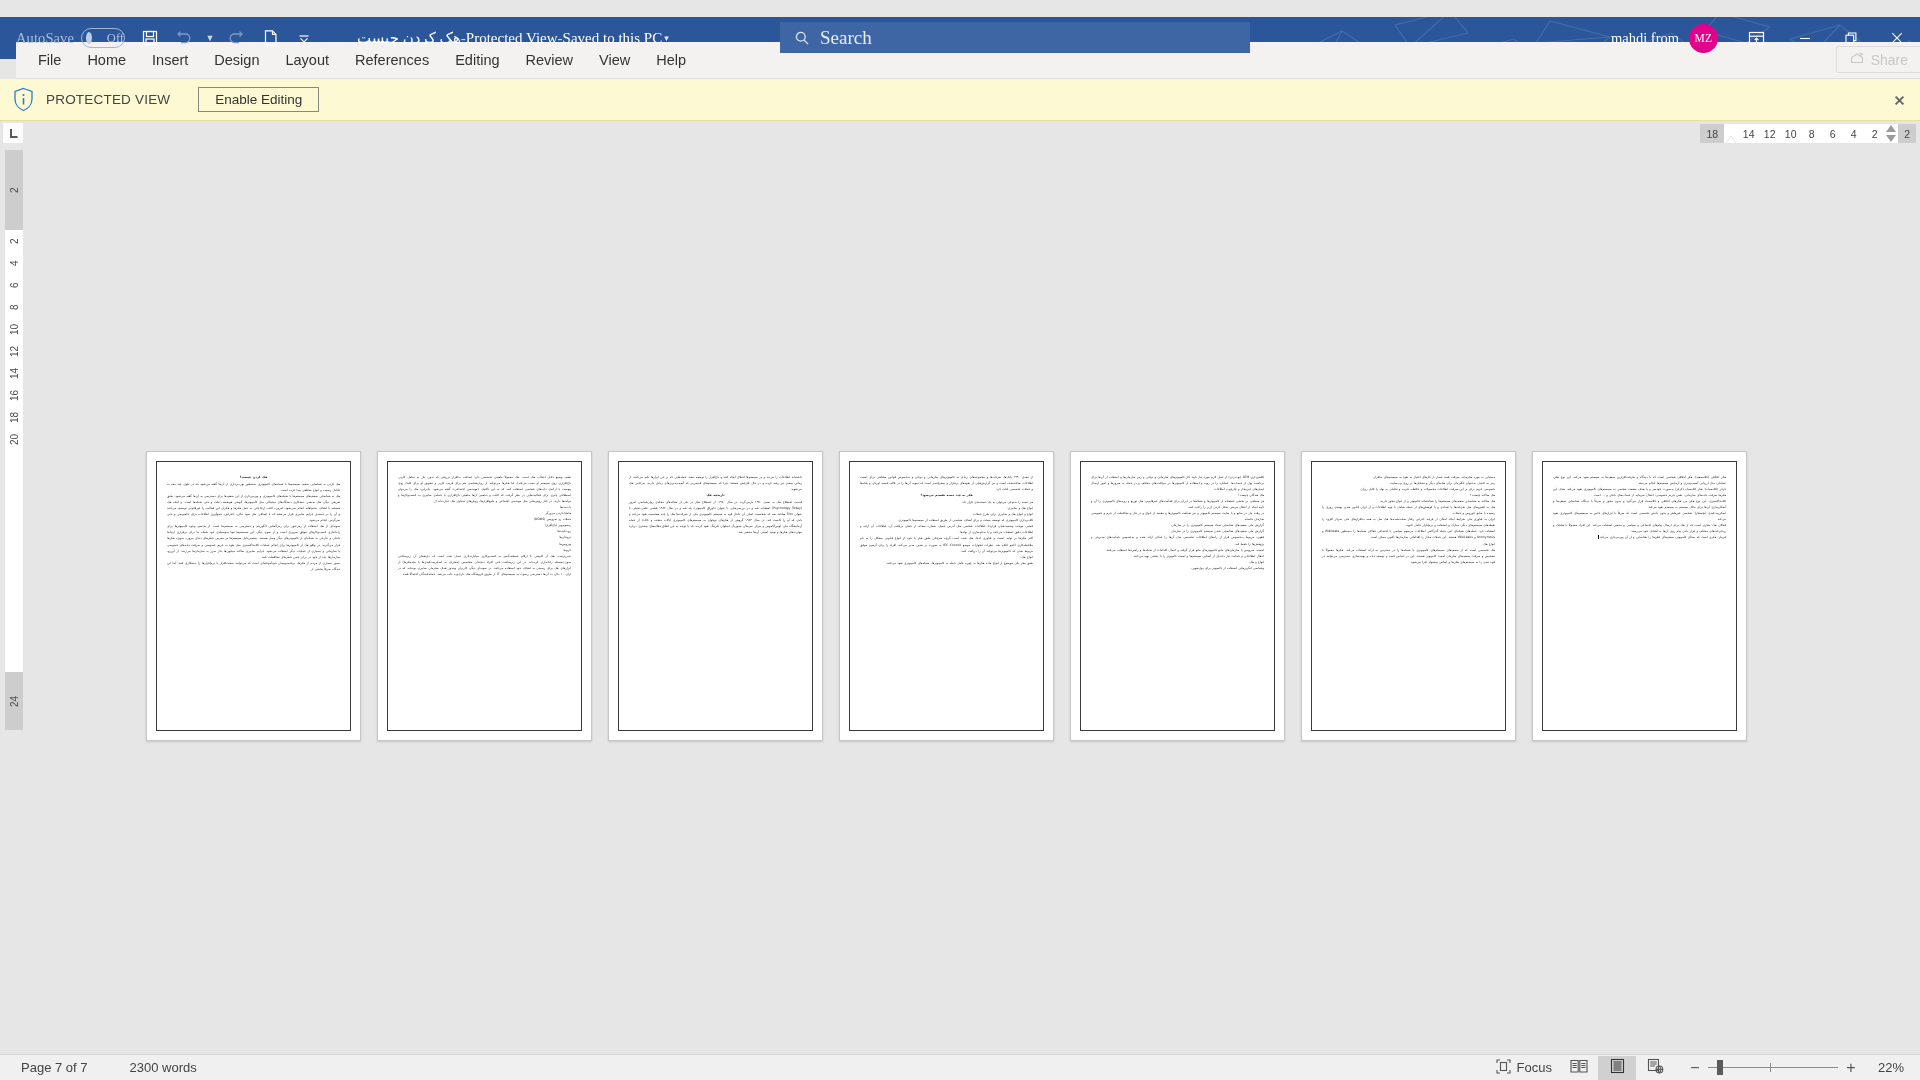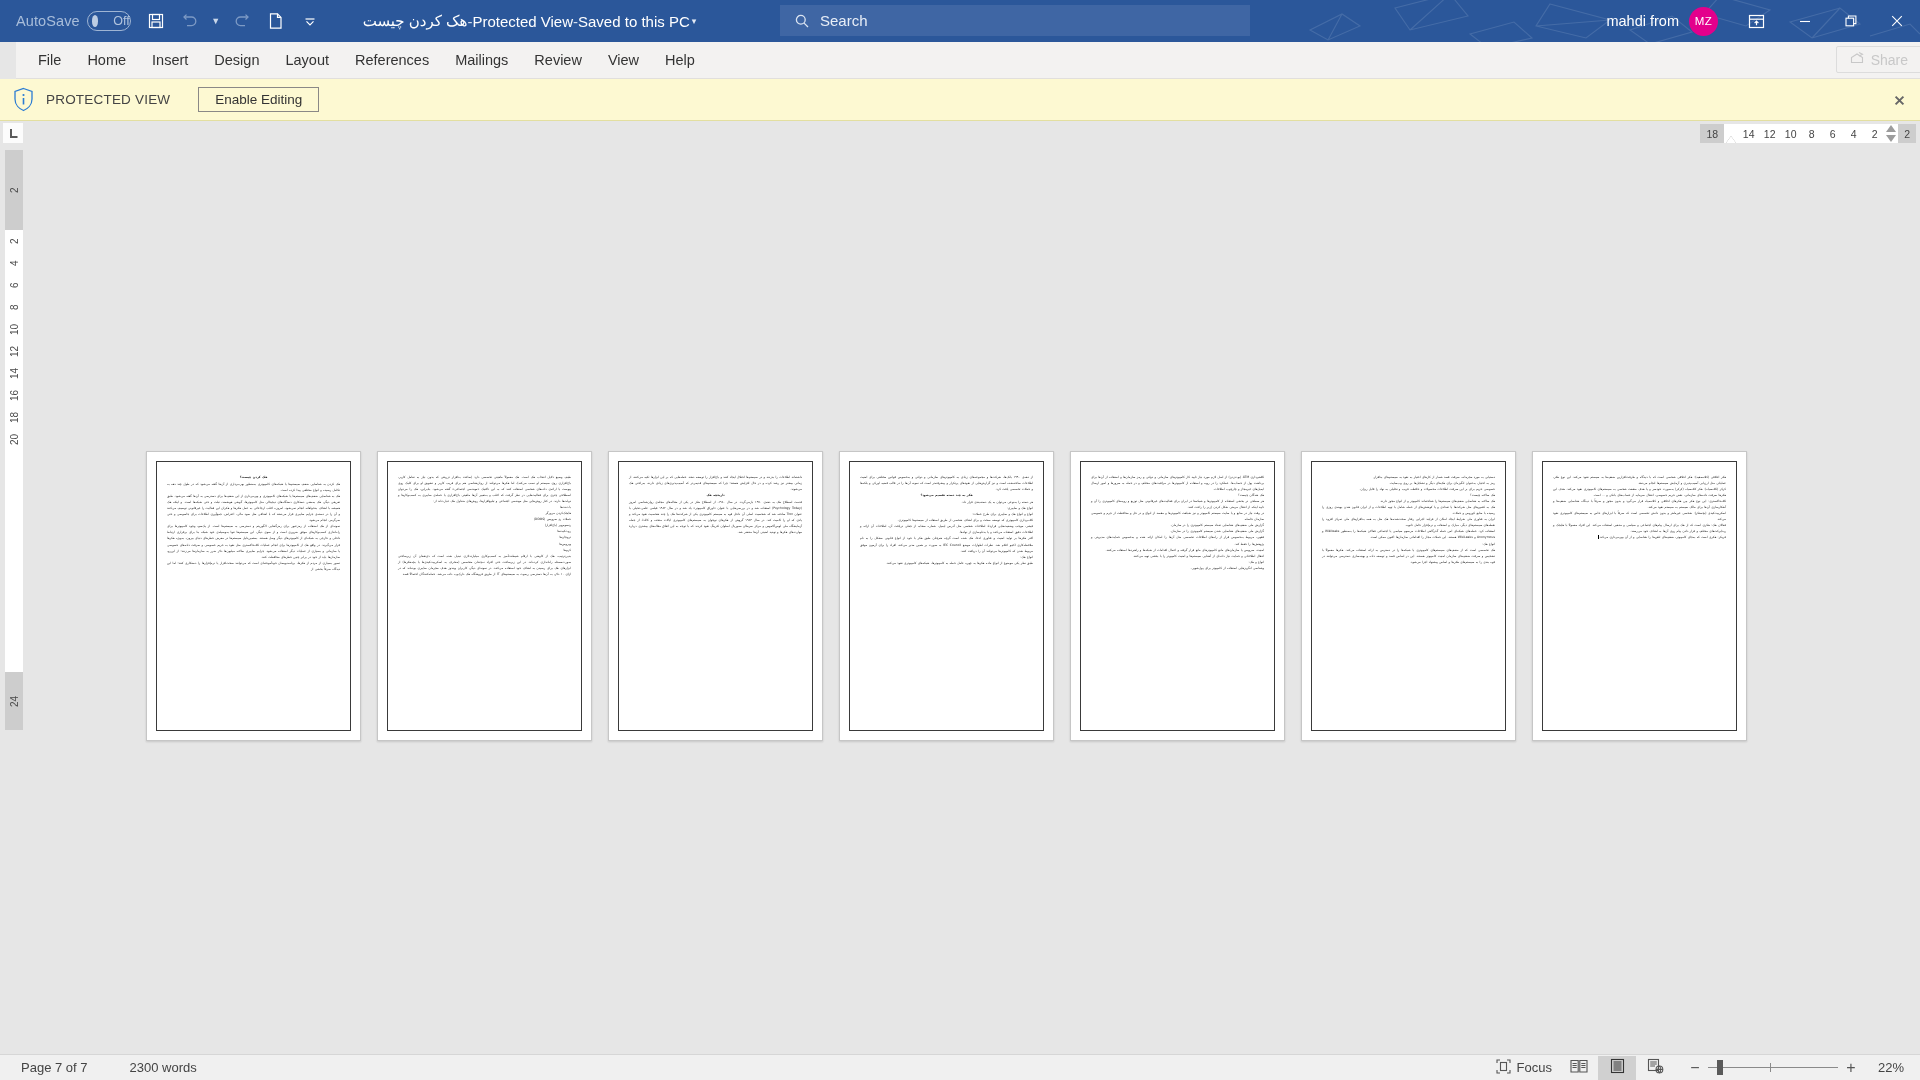--- a/index.html
+++ b/index.html
@@ -5,25 +5,26 @@
   * { box-sizing: border-box; margin: 0; padding: 0; }
   html, body {
     width: 1920px; height: 1080px;
     overflow: hidden;
     font-family: "Liberation Sans", sans-serif;
     background: #e6e6e6;
   }
 
   
   #titlebar {
-    position: absolute; top: 0; left: 0;
+    position: absolute; top: 17px; left: 0;
     width: 1920px; height: 42px;
     background: #2b579a;
     display: flex; align-items: center;
     overflow: hidden;
+    font-family: Liberation Serif, serif;
   }
   #titlebar-decor {
     position: absolute; right: 0; top: 0; width: 620px; height: 42px;
     pointer-events: none; opacity: .30;
   }
   .qat { display: flex; align-items: center; height: 42px; padding-left: 8px; position: relative; z-index: 2; }
   .autosave-wrap { display: flex; align-items: center; gap: 7px; padding: 0 8px; height: 30px; }
   .autosave-label { color: #a8bdda; font-size: 14.5px; letter-spacing: .1px; }
   .autosave-toggle {
     width: 44px; height: 20px; border-radius: 10px;
@@ -56,21 +57,21 @@
 
   #searchbox {
     position: absolute; left: 780px; top: 5px;
     width: 470px; height: 31px;
     background: #3f66a4;
     display: flex; align-items: center; gap: 10px;
     padding-left: 14px;
     z-index: 2;
   }
   #searchbox .sicon { color: #dce5f2; display: flex; }
-  #searchbox .stext { color: #e8eef7; font-size: 15px; }
+  #searchbox .stext { color: #e8eef7; font-size: 19px; }
 
   #title-right {
     position: absolute; right: 0; top: 0; height: 42px;
     display: flex; align-items: center; z-index: 3;
   }
   #username { color: #ffffff; font-size: 14.5px; margin-right: 10px; white-space: nowrap; }
   #avatar {
     width: 29px; height: 29px; border-radius: 50%;
     background: #e3008c; color: #fff; font-size: 11.5px;
     display: flex; align-items: center; justify-content: center;
@@ -329,21 +330,21 @@
   </div>
 </div>
 
 <div id="ribbon">
   <div class="rtab">File</div>
   <div class="rtab">Home</div>
   <div class="rtab">Insert</div>
   <div class="rtab">Design</div>
   <div class="rtab">Layout</div>
   <div class="rtab">References</div>
-  <div class="rtab">Mailings</div>
+  <div class="rtab">Editing</div>
   <div class="rtab">Review</div>
   <div class="rtab">View</div>
   <div class="rtab">Help</div>
 
   <div id="share-btn">
     <span>
       <svg width="14" height="14" viewBox="0 0 14 14" fill="none" stroke="currentColor" stroke-width="1.1">
         <path d="M1.5 11.5 V6.5 L7 3 L12.5 6.5 V11.5 Z"></path>
           <path d="M9 1.5 L12.5 3.3 L9 5"></path>
       </svg>

